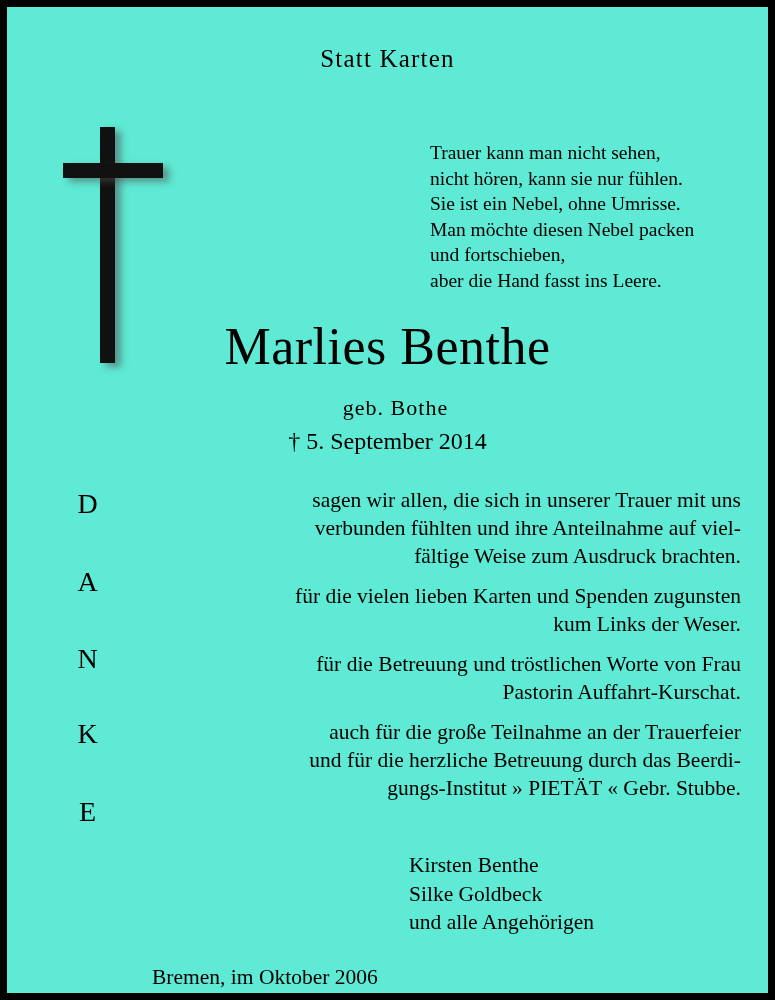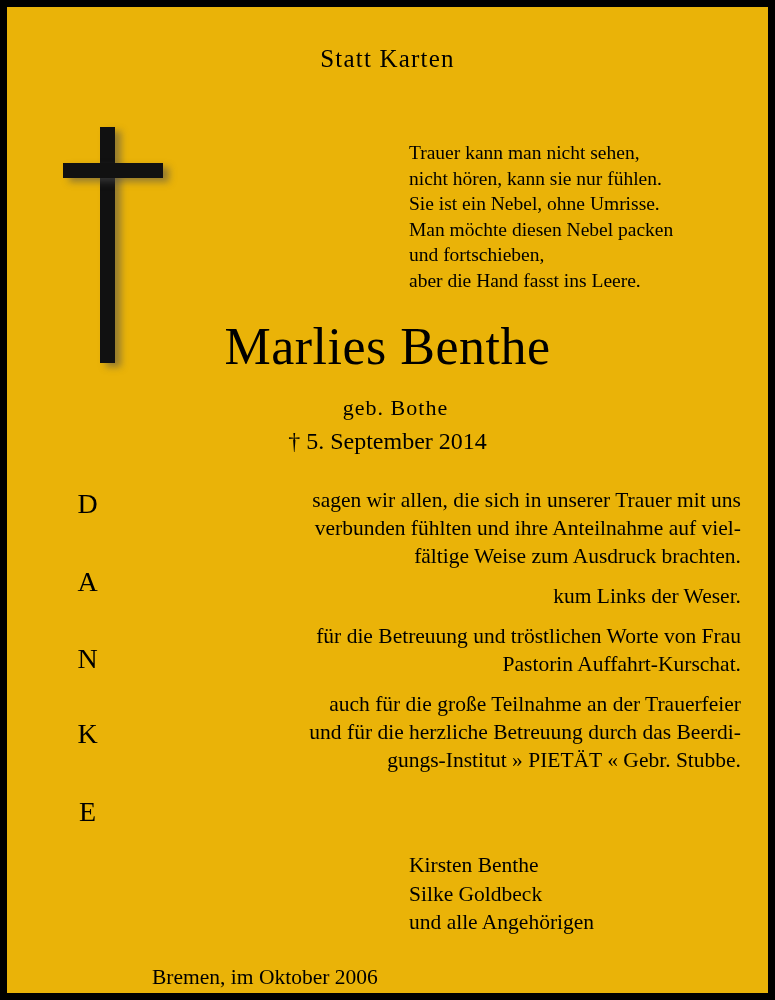--- a/index.html
+++ b/index.html
@@ -13,21 +13,21 @@
     font-family: "Liberation Serif", serif;
     color: #000000;
     overflow: hidden;
   }
   .card {
     position: relative;
     width: 775px;
     height: 1000px;
     box-sizing: border-box;
     border: 7px solid #000000;
-    background: #eab308;
+    background: #5eead4;
   }
   .inner {
     position: relative;
     width: 100%;
     height: 100%;
     box-sizing: border-box;
     padding: 0;
   }
 
   
@@ -68,21 +68,21 @@
 
   
   .poem {
     position: absolute;
     left: 402px;
     top: 95px;
     width: 350px;
     font-size: 19.5px;
     line-height: 25.6px;
   }
-  .poem div { white-space: pre; }
+  .poem div { white-space: pre; margin-left: 21px; }
 
   
   .name {
     position: absolute;
     left: 0;
     right: 0;
     top: 272px;
     text-align: center;
     font-size: 52px;
     letter-spacing: 0.5px;
@@ -189,20 +189,21 @@
       <span class="l4">E</span>
     </div>
 
     <div class="paras">
       <div class="para">
         <div>sagen wir allen, die sich in unserer Trauer mit uns</div>
         <div>verbunden fühlten und ihre Anteilnahme auf viel-</div>
         <div>fältige Weise zum Ausdruck brachten.</div>
       </div>
       <div class="para">
+        <div>für die vielen lieben Karten und Spenden zugunsten</div>
         <div>kum Links der Weser.</div>
       </div>
       <div class="para">
         <div>für die Betreuung und tröstlichen Worte von Frau</div>
         <div>Pastorin Auffahrt-Kurschat.</div>
       </div>
       <div class="para">
         <div>auch für die große Teilnahme an der Trauerfeier</div>
         <div>und für die herzliche Betreuung durch das Beerdi-</div>
         <div>gungs-Institut » PIETÄT « Gebr. Stubbe.</div>

